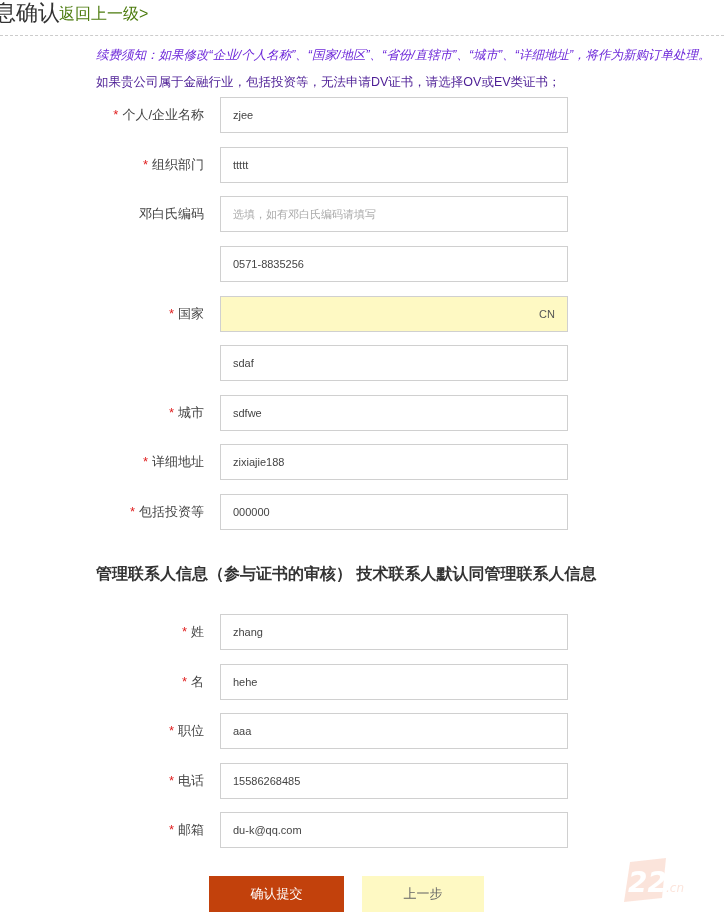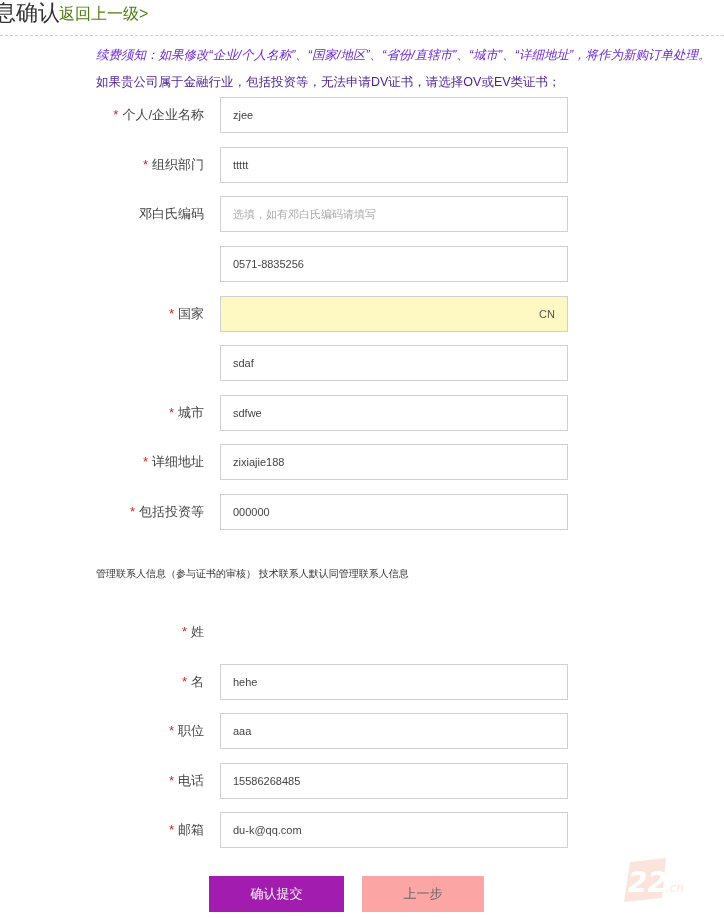--- a/index.html
+++ b/index.html
@@ -15,25 +15,25 @@
   .notice-red { top: 46px; color: #6d28d9; font-style: italic; }
   .notice-tan { top: 73px; color: #4c1d95; }
 
   .row { position: absolute; left: 12px; width: 724px; height: 36px; }
   .label { position: absolute; right: 532px; top: 0; height: 36px; line-height: 36px; font-size: 13px; color: #444; white-space: nowrap; text-align: right; }
   .star { color: #e02020; margin-right: 4px; font-size: 13px; }
   .input { position: absolute; left: 208px; top: 0; width: 348px; height: 36px; border: 1px solid #d0d0d0; background: #fff; font-size: 11px; color: #444; padding: 0 12px; line-height: 34px; font-family: "Liberation Sans", "DejaVu Sans", sans-serif; outline: none; }
   .input::placeholder { color: #aaa; }
   .input.disabled { background: #fef9c3; color: #555; text-align: right; }
 
-  .section-title { position: absolute; left: 96px; top: 563px; font-size: 10px; font-weight: normal; color: #333; white-space: nowrap; line-height: 22px; }
+  .section-title { position: absolute; left: 96px; top: 563px; font-size: 16px; font-weight: bold; color: #333; white-space: nowrap; line-height: 22px; }
 
   .btn { position: absolute; top: 876px; height: 36px; font-size: 13px; line-height: 36px; text-align: center; border: none; font-family: "Liberation Sans", "DejaVu Sans", sans-serif; cursor: pointer; }
-  .btn-primary { left: 209px; width: 135px; background: #a21caf; color: #fff; }
-  .btn-secondary { left: 362px; width: 122px; background: #fca5a5; color: #666; }
+  .btn-primary { left: 209px; width: 135px; background: #c2410c; color: #fff; }
+  .btn-secondary { left: 362px; width: 122px; background: #fef9c3; color: #666; }
 
   .watermark { position: absolute; left: 622px; top: 858px; width: 70px; height: 48px; opacity: 0.35; }
 </style>
 </head>
 <body>
 
 <div class="header">
   <div class="page-title">息确认</div>
   <a class="back-link">返回上一级&gt;</a>
 </div>
@@ -74,20 +74,21 @@
 </div>
 <div class="row" style="top:494px">
   <label class="label"><span class="star">*</span><span>包括投资等</span></label>
   <input class="input" value="000000" style="">
 </div>
 
 <div class="section-title">管理联系人信息（参与证书的审核）  技术联系人默认同管理联系人信息</div>
 
 <div class="row" style="top:614px">
   <label class="label"><span class="star">*</span><span>姓</span></label>
+  <input class="input" value="zhang" style="">
 </div>
 <div class="row" style="top:664px">
   <label class="label"><span class="star">*</span><span>名</span></label>
   <input class="input" value="hehe" style="">
 </div>
 <div class="row" style="top:713px">
   <label class="label"><span class="star">*</span><span>职位</span></label>
   <input class="input" value="aaa" style="">
 </div>
 <div class="row" style="top:763px">

